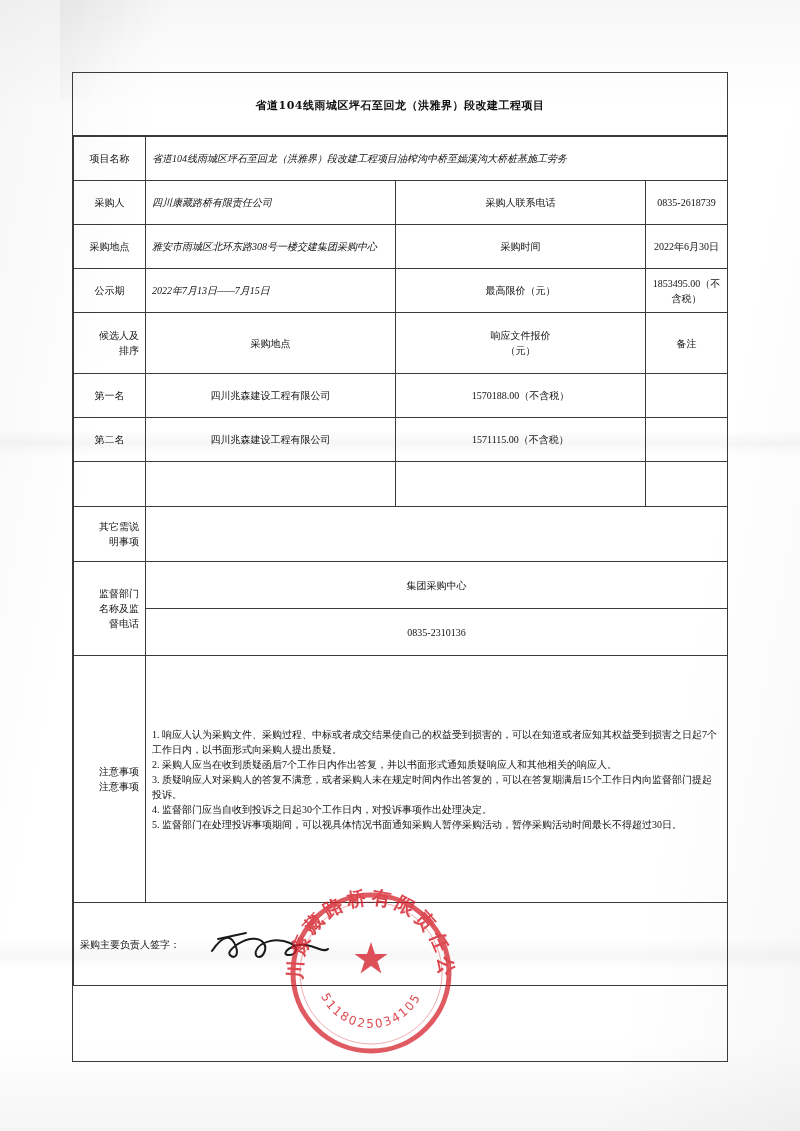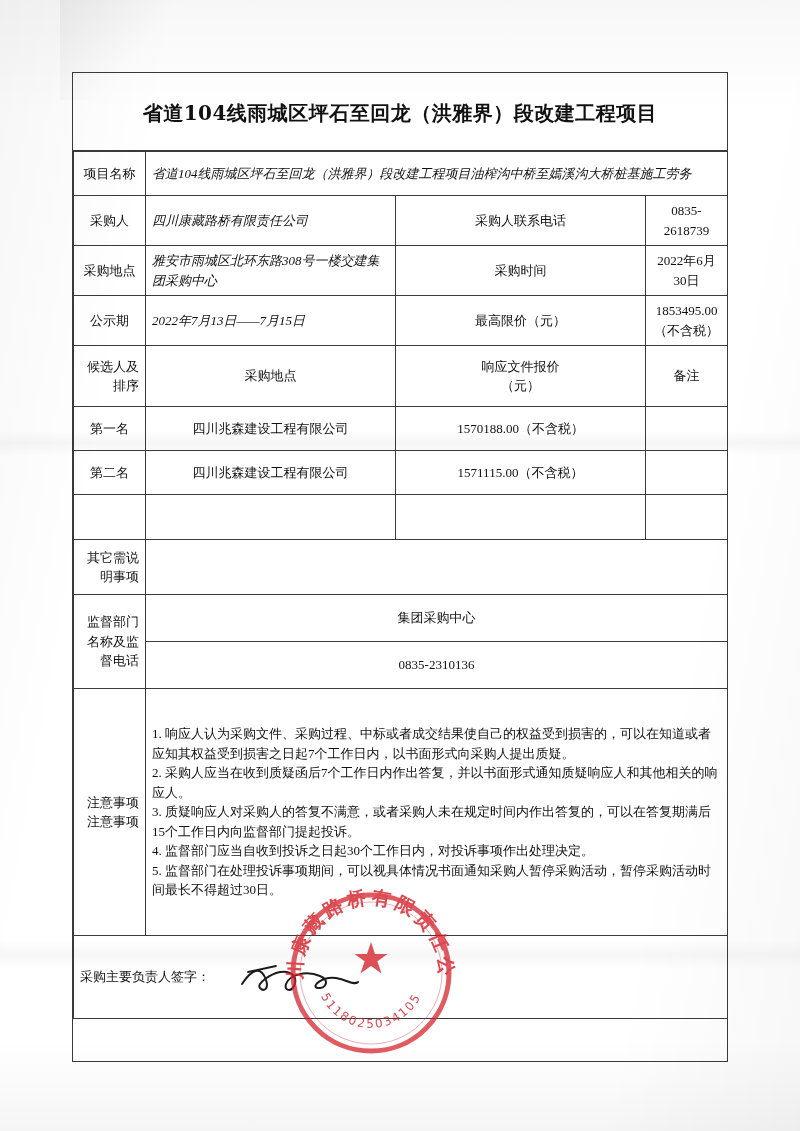--- a/index.html
+++ b/index.html
@@ -44,34 +44,34 @@
     border: 1px solid #3a3a3a;
     box-sizing: border-box;
     background: transparent;
   }
   .title-block {
     padding: 24px 30px 20px 30px;
     text-align: center;
     border-bottom: 1px solid #3a3a3a;
   }
   .title-line {
-    font-size: 20px;
+    font-size: 11px;
     font-weight: bold;
     letter-spacing: 0.5px;
     line-height: 1.65;
     font-family: "DejaVu Serif", "Liberation Serif", serif;
   }
   table.main {
     width: 100%;
     border-collapse: collapse;
     table-layout: fixed;
   }
   table.main td {
     border: 1px solid #3a3a3a;
-    font-size: 13px;
+    font-size: 10px;
     padding: 5px 6px;
     vertical-align: middle;
     line-height: 1.5;
   }
   .lbl {
     text-align: center;
     white-space: nowrap;
   }
   .lbl-wrap {
     text-align: right;

